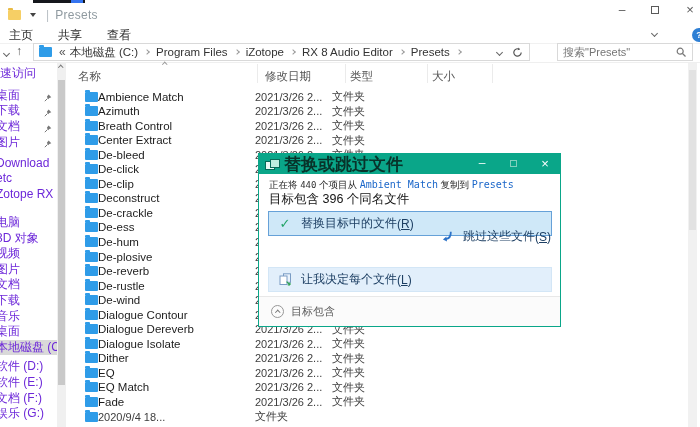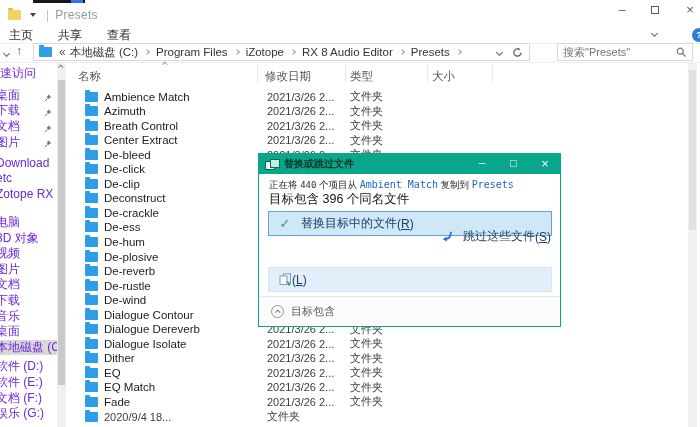--- a/index.html
+++ b/index.html
@@ -61,21 +61,21 @@
   .chev.tiny{width:3.5px;height:3.5px;border-width:1.2px;}
 
   
   .colh{position:absolute;top:69px;font-size:11.5px;color:#565656;}
   .colh-0{left:78px;}.colh-1{left:265px;}.colh-2{left:350px;}.colh-3{left:432px;}
   .sortcaret{position:absolute;left:163px;top:63px;border-color:#9a9a9a;}
   .colsep{position:absolute;top:64px;height:19px;width:1px;background:#ebebeb;}
 
   
   #file-rows{position:absolute;left:72px;top:89px;width:614px;}
-  .frow{display:grid;grid-template-columns:13px 157px 77px auto;column-gap:6px;align-items:center;
+  .frow{display:grid;grid-template-columns:13px 157px 77px auto;align-items:center;
         height:14.55px;padding-left:13px;}
   .fold{position:relative;width:13px;height:10px;background:#2f9ce8;border-radius:1px;}
   .fold::before{content:"";position:absolute;top:-2px;left:0;width:5px;height:2px;background:#2f9ce8;border-radius:1px 1px 0 0;}
   .fname{font-size:11.5px;color:#1c1c1c;white-space:nowrap;overflow:hidden;}
   .fdate,.ftype{font-size:11px;color:#3d3d3d;white-space:nowrap;}
 
   
   #sidebar{position:absolute;left:0;top:66px;width:57px;bottom:0;overflow:hidden;background:#fff;}
   .sitem{position:relative;height:15.6px;display:flex;align-items:center;font-size:12px;color:#6d28d9;white-space:nowrap;}
   .sitem .stext{margin-left:-4px;}
@@ -90,21 +90,21 @@
   .list-scroll{position:absolute;left:688px;top:63px;bottom:0;width:9px;background:#f1f1f1;}
   .list-thumb{position:absolute;left:689px;top:70px;width:7px;height:160px;background:#e2e2e2;}
 
   
   .dialog{position:absolute;left:258px;top:153px;width:303px;height:174px;background:#fff;
           border:1px solid #0aa689;z-index:9;}
   .dlg-title{height:20px;background:#0aa689;display:flex;align-items:center;padding:0 6px;position:relative;}
   .copyicon{position:relative;width:13px;height:10px;flex:none;}
   .copyicon::before{content:"";position:absolute;left:0;top:2px;width:8px;height:7px;background:#eafaf4;border:1px solid #066a56;}
   .copyicon::after{content:"";position:absolute;left:5px;top:0;width:8px;height:7px;background:#bdeede;border:1px solid #066a56;}
-  .dlg-title-text{font-size:10px;font-weight:bold;color:#08332a;margin-left:6px;}
+  .dlg-title-text{font-size:17px;font-weight:bold;color:#08332a;margin-left:6px;}
   .dlg-btn{position:absolute;top:2px;width:16px;height:16px;text-align:center;line-height:15px;font-size:12px;}
   .dlg-btn.min{right:70px;color:#eafaf6;}
   .dlg-btn.max{right:39px;}
   .dlg-btn.max i{display:inline-block;width:7px;height:7px;border:1px solid #7fd0bd;margin-top:4px;}
   .dlg-btn.close{right:7px;color:#fff;font-size:13px;}
   .dlg-line1{position:absolute;left:10px;top:25px;font-size:9.5px;color:#222;white-space:nowrap;}
   .dlg-line1 .num{font-family:"DejaVu Sans Mono","Liberation Mono",monospace;font-size:9px;color:#333;}
   .dlg-line1 .path{font-family:"DejaVu Sans Mono","Liberation Mono",monospace;font-size:10px;color:#1a66c9;}
   .dlg-line2{position:absolute;left:10px;top:37px;font-size:12.5px;color:#141414;}
   .opt{position:absolute;left:9px;width:284px;height:25px;display:flex;align-items:center;gap:9px;
@@ -456,20 +456,21 @@
           <span style="margin-left: -9px;">(</span>
           <span class="okey" style="margin-left: -9px;">S</span>
           <span style="margin-left: -9px;">)</span>
         </div>
         <div class="opt opt-soft" style="top: 113px;">
           <span class="oicon"><svg width="13" height="13" viewBox="0 0 13 13">
               <rect x="4.5" y="0.8" width="7" height="8.5" fill="#eaf3fc" stroke="#7a9cc4"></rect>
               <rect x="1" y="3" width="7" height="8.5" fill="#fff" stroke="#7a9cc4"></rect>
               <path d="M7.6 8.6 L11 12 M11 12 L11 9.8 M11 12 L8.8 12" stroke="#2ea44f" stroke-width="1.1" fill="none"></path>
             </svg></span>
+          <span class="olabel" style="margin-left: 0px;">让我决定每个文件</span>
           <span style="margin-left: -9px;">(</span>
           <span class="okey" style="margin-left: -9px;">L</span>
           <span style="margin-left: -9px;">)</span>
         </div>
       </div>
     <div class="dlg-footer">
       <span class="fcirc">
           <span class="chev up tiny"></span>
         </span>
       <span class="ftext">目标包含</span>

